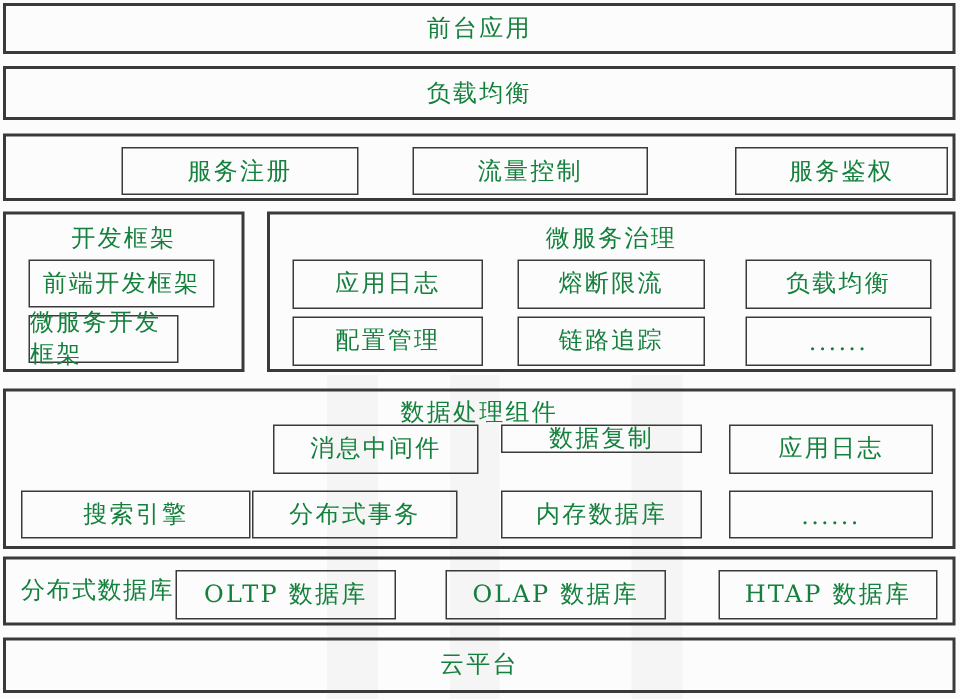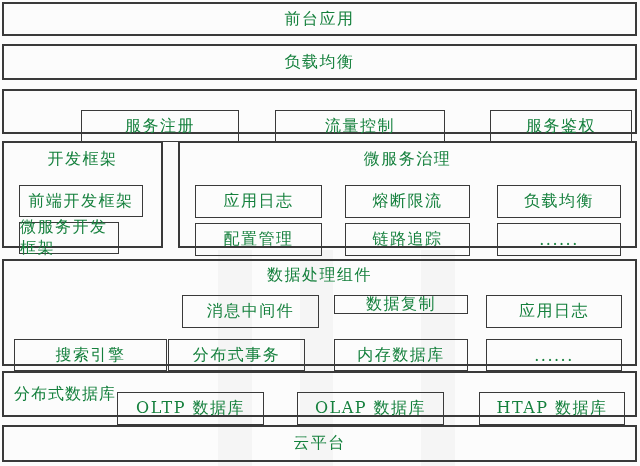--- a/index.html
+++ b/index.html
@@ -30,21 +30,20 @@
     border:2px solid #3a3a3a;
     z-index:1;
   }
   .inner{
     position:absolute;
     box-sizing:border-box;
     border:1.5px solid #3a3a3a;
     display:flex;align-items:center;justify-content:center;
     font-size:16px;letter-spacing:1.5px;
     z-index:2;
-    margin-top:12px;
   }
   .section-title{
     position:absolute;left:0;right:0;text-align:center;
     font-size:16px;letter-spacing:1.5px;
   }
   .side-label{
     position:absolute;top:50%;transform:translateY(-50%);
     font-size:16px;letter-spacing:1px;white-space:nowrap;
   }
 </style>
@@ -56,21 +55,21 @@
   <div class="wm" style="left:218px;top:250px;width:34px;height:216px"></div>
   <div class="wm" style="left:300px;top:250px;width:33px;height:216px"></div>
   <div class="wm" style="left:421px;top:250px;width:34px;height:216px"></div>
 
   <div class="box" style="left:2px;top:2px;width:635px;height:34px">前台应用</div>
 
   <div class="box" style="left:2px;top:44px;width:635px;height:36px">负载均衡</div>
 
   <div class="section" style="left:2px;top:89px;width:635px;height:45px">
     <div class="inner" style="left:77px;top:7px;width:158px;height:32px">服务注册</div>
-    <div class="inner" style="left:271px;top:7px;width:170px;height:32px">流量控制</div>
+    <div class="inner" style="left:271px;top:7px;width:157px;height:32px">流量控制</div>
     <div class="inner" style="left:486px;top:7px;width:142px;height:32px">服务鉴权</div>
   </div>
 
   <div class="section" style="left:2px;top:141px;width:161px;height:107px">
     <span class="section-title" style="top:6px">开发框架</span>
     <div class="inner" style="left:15px;top:30px;width:124px;height:32px">前端开发框架</div>
     <div class="inner" style="left:15px;top:67px;width:100px;height:32px">微服务开发框架</div>
   </div>
 
   <div class="section" style="left:178px;top:141px;width:459px;height:107px">

